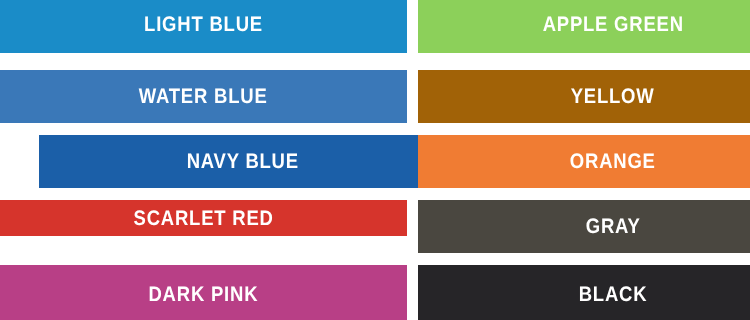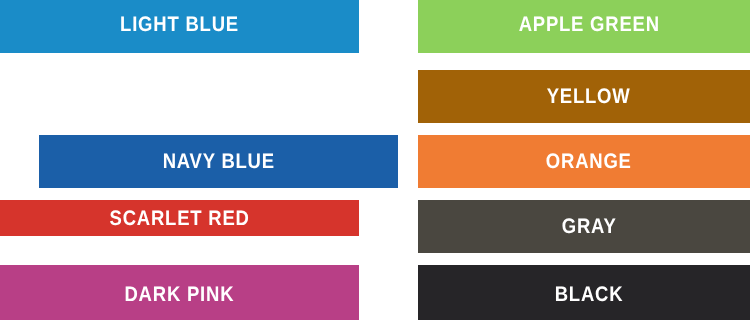--- a/index.html
+++ b/index.html
@@ -19,20 +19,21 @@
     position: relative;
     width: 750px;
     height: 320px;
     background: #ffffff;
   }
 
   .column {
     position: absolute;
     top: 0;
     height: 320px;
+    padding-left: 48px;
   }
 
   #column-left {
     left: 0;
     width: 359px;
   }
 
   #column-right {
     left: 418px;
     width: 342px;
@@ -63,20 +64,23 @@
   }
 </style>
 </head>
 <body>
 
 <div id="palette">
     <div class="column" id="column-left">
       <div class="swatch" style="top: -5px; height: 58px; background-color: rgb(26, 140, 200);">
         <span class="swatch-label">LIGHT BLUE</span>
       </div>
+      <div class="swatch" style="top: 70px; height: 53px; background-color: rgb(58, 120, 184);">
+        <span class="swatch-label">WATER BLUE</span>
+      </div>
       <div class="swatch" style="top: 135px; height: 53px; background-color: rgb(27, 95, 168); margin-left: 39px;">
         <span class="swatch-label">NAVY BLUE</span>
       </div>
       <div class="swatch" style="top: 200px; height: 36px; background-color: rgb(214, 52, 44);">
         <span class="swatch-label">SCARLET RED</span>
       </div>
       <div class="swatch" style="top: 265px; height: 58px; background-color: rgb(184, 63, 134);">
         <span class="swatch-label">DARK PINK</span>
       </div>
     </div>

